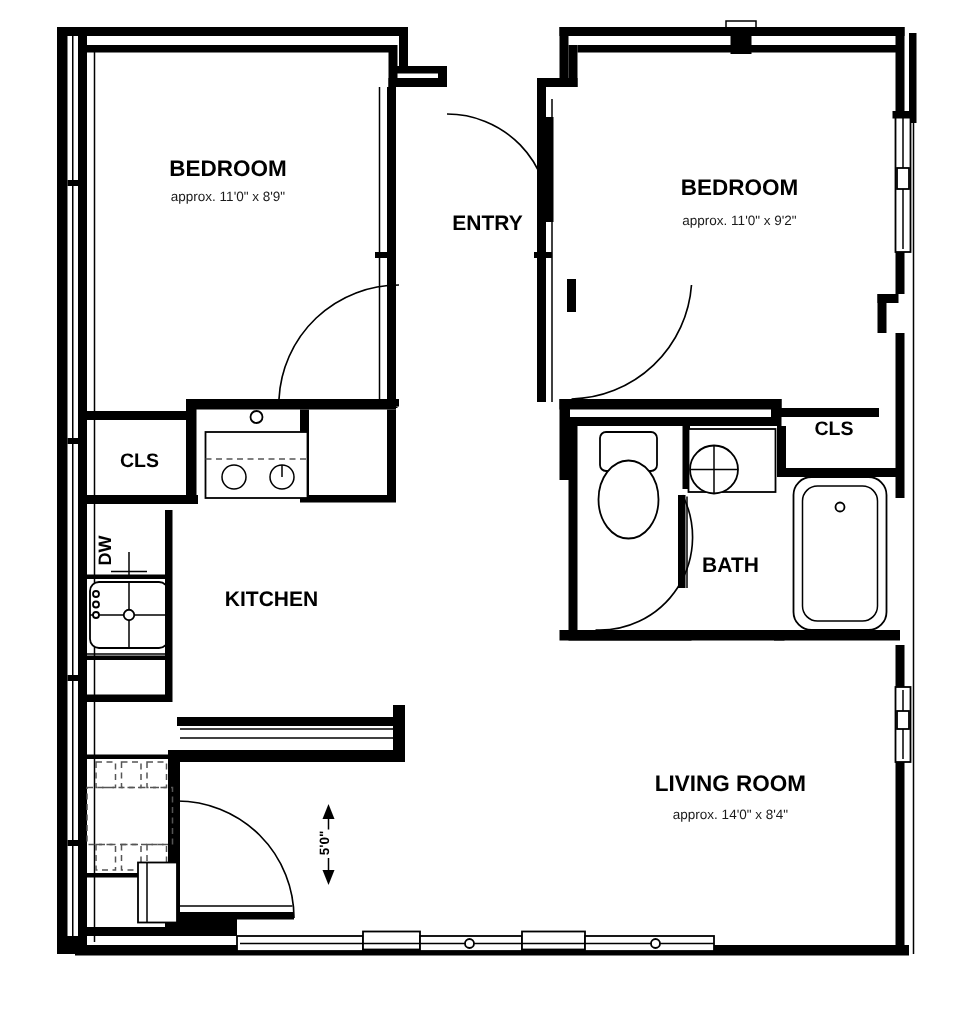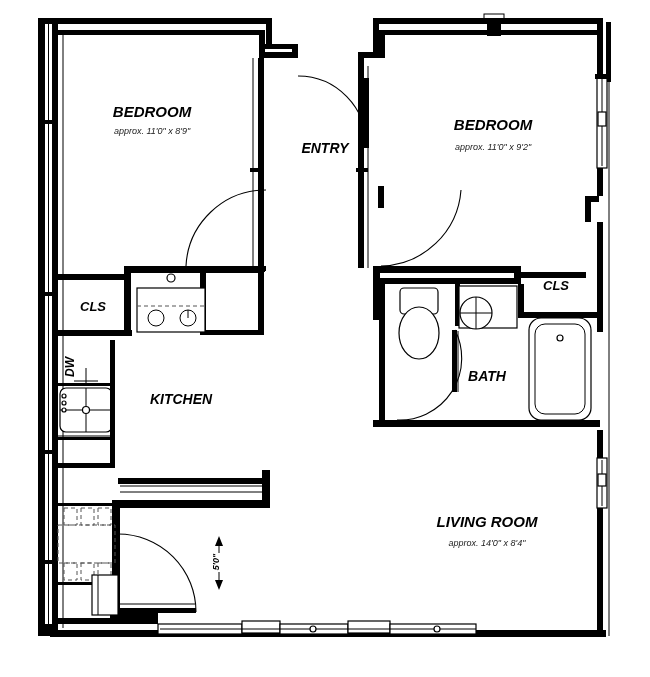--- a/index.html
+++ b/index.html
@@ -7,21 +7,20 @@
   body{
     width:650px;height:677px;
     font-family:"Liberation Sans", sans-serif;
     overflow:hidden;
     position:relative;
   }
   #plan-root{
     position:relative;
     width:650px;height:571px;
     background:#ffffff;
-    font-style:italic;
   }
   svg#floorplan{display:block;width:650px;height:677px;}
   .room-name{
     font-family:"Liberation Sans", sans-serif;
     font-weight:bold;
     fill:#000000;
   }
   .room-dims{
     font-family:"Liberation Sans", sans-serif;
     font-weight:normal;

